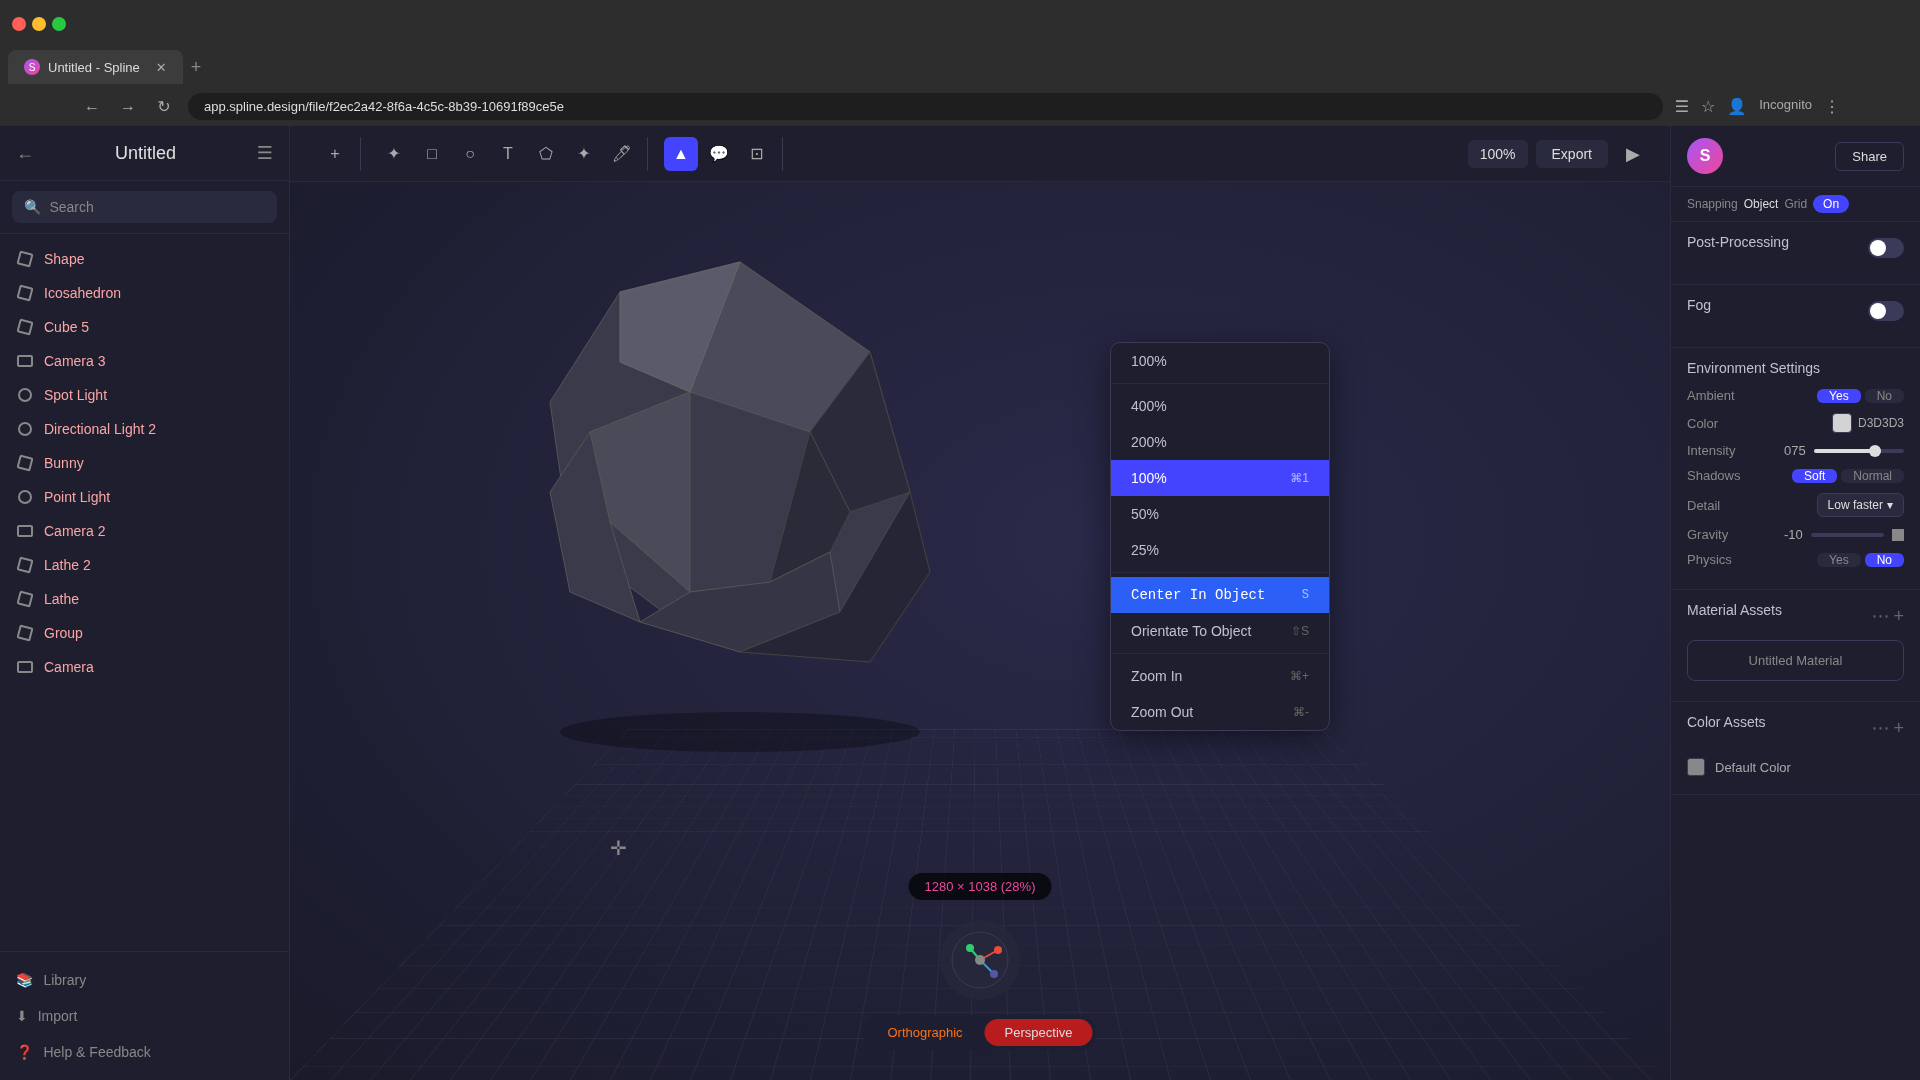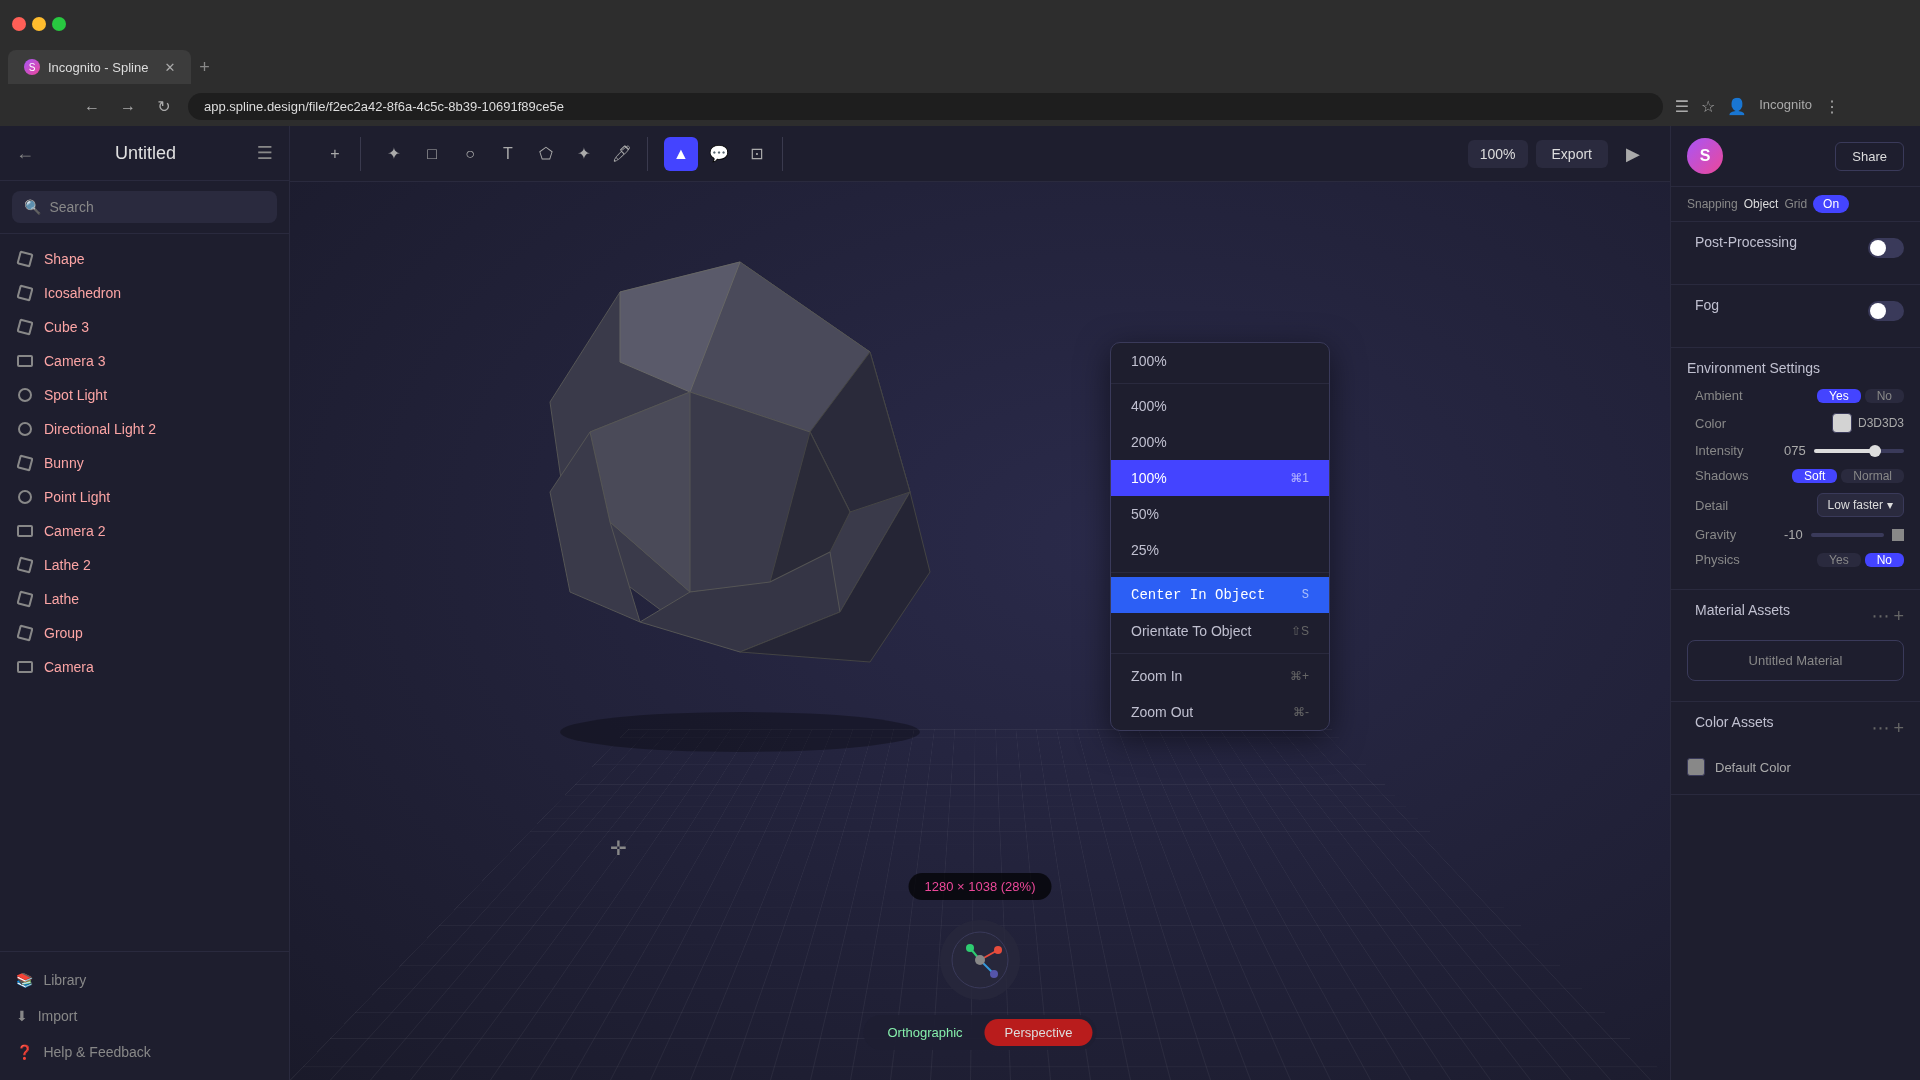--- a/index.html
+++ b/index.html
@@ -314,21 +314,21 @@
       background: rgba(30,30,50,0.9);
       border-radius: 20px;
       padding: 4px;
       gap: 2px;
     }
     .view-tab {
       padding: 6px 20px;
       border-radius: 16px;
       font-size: 13px;
       cursor: pointer;
-      color: #86efac;
+      color: #f97316;
       background: none;
       border: none;
     }
     .view-tab.active {
       background: #b91c1c;
       color: #ddd;
     }
 
     
     .zoom-dropdown {
@@ -454,21 +454,20 @@
       color: #c0c0d0;
       font-size: 14px;
       font-weight: 500;
       margin-bottom: 12px;
     }
     .setting-row {
       display: flex;
       align-items: center;
       justify-content: space-between;
       margin-bottom: 10px;
-      margin-left: 8px;
     }
     .setting-label {
       color: #888;
       font-size: 13px;
     }
     .toggle {
       width: 36px; height: 20px;
       background: #3a3a5a;
       border-radius: 10px;
       position: relative;
@@ -609,21 +608,21 @@
   <div class="browser-controls">
     <button class="browser-btn btn-close"></button>
     <button class="browser-btn btn-min"></button>
     <button class="browser-btn btn-max"></button>
   </div>
 </div>
 
 <div class="tab-bar">
   <div class="tab">
     <div class="tab-favicon">S</div>
-    <span>Incognito - Spline</span>
+    <span>Untitled - Spline</span>
     <span style="color:#aaa;margin-left:8px;">✕</span>
   </div>
   <button style="background:none;border:none;color:#888;font-size:18px;margin-left:8px;cursor:pointer;">+</button>
 </div>
 
 <div class="address-bar-row">
   <button class="nav-btn">←</button>
   <button class="nav-btn">→</button>
   <button class="nav-btn">↻</button>
   <input class="address-input" type="text" value="app.spline.design/file/f2ec2a42-8f6a-4c5c-8b39-10691f89ce5e" style="">
@@ -661,21 +660,21 @@
       <div class="scene-item">
         <div class="scene-icon">
             <div class="icon-cube"></div>
           </div>
         <span>Icosahedron</span>
       </div>
       <div class="scene-item">
         <div class="scene-icon">
             <div class="icon-cube"></div>
           </div>
-        <span>Cube 3</span>
+        <span>Cube 5</span>
       </div>
       <div class="scene-item">
         <div class="scene-icon">
             <div class="icon-camera"></div>
           </div>
         <span>Camera 3</span>
       </div>
       <div class="scene-item">
         <div class="scene-icon">
             <div class="icon-light"></div>

